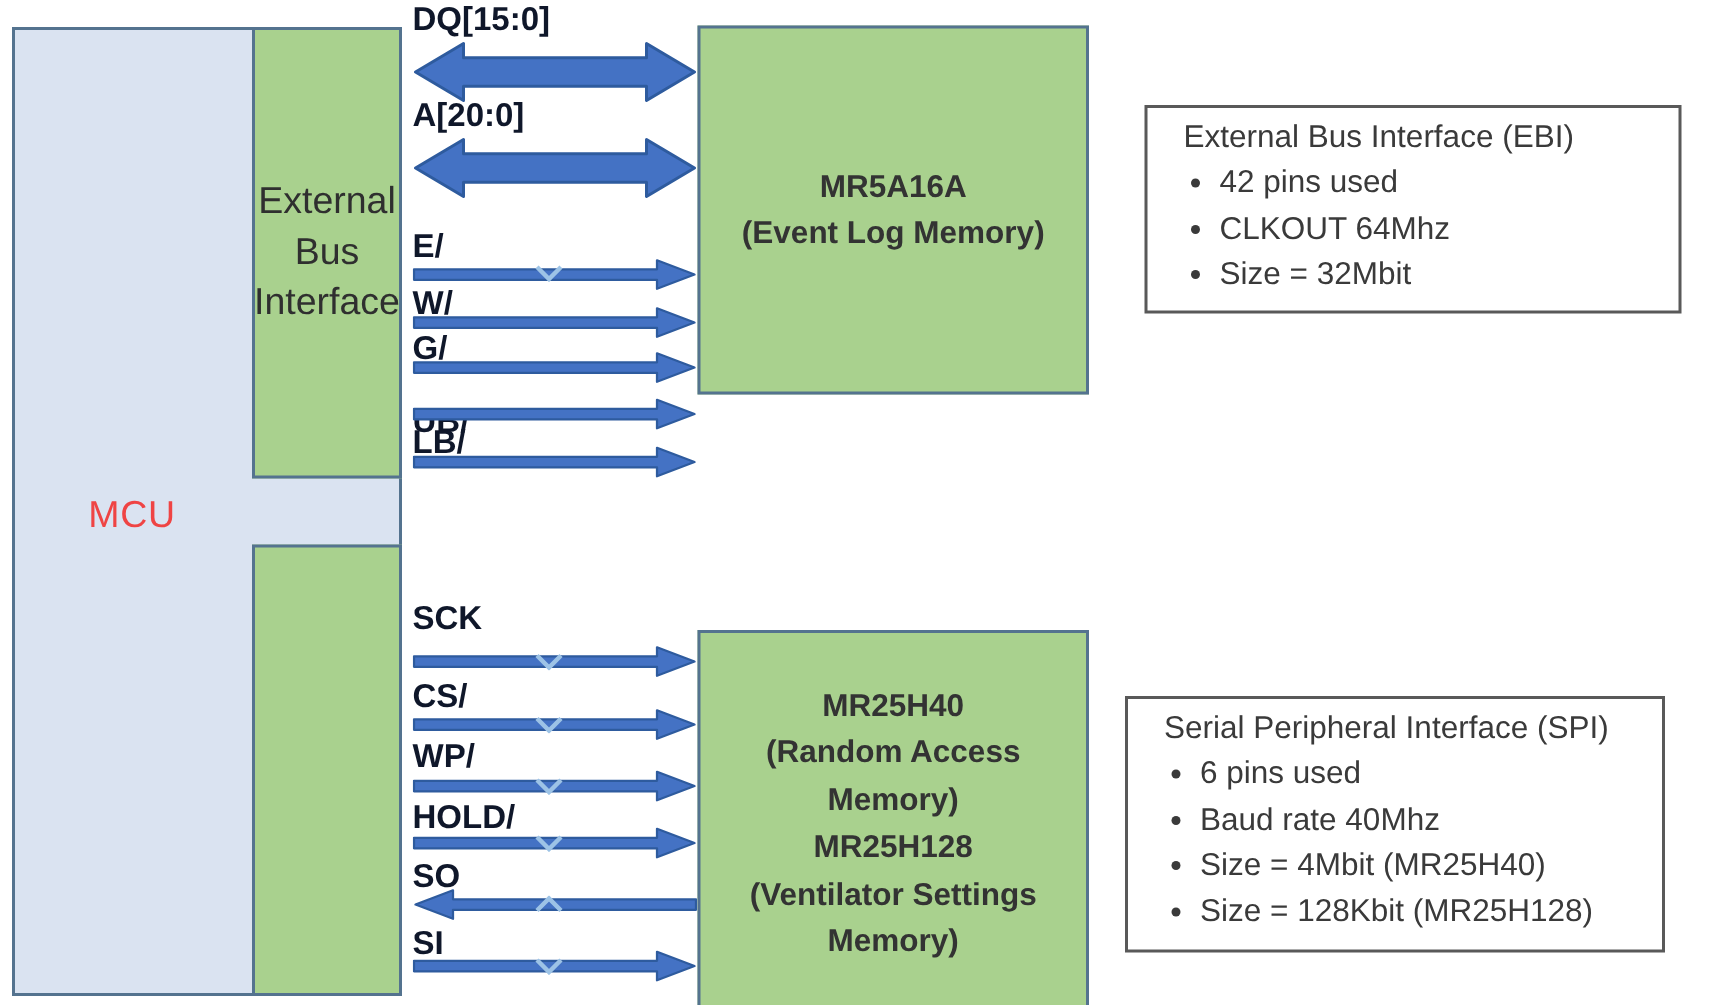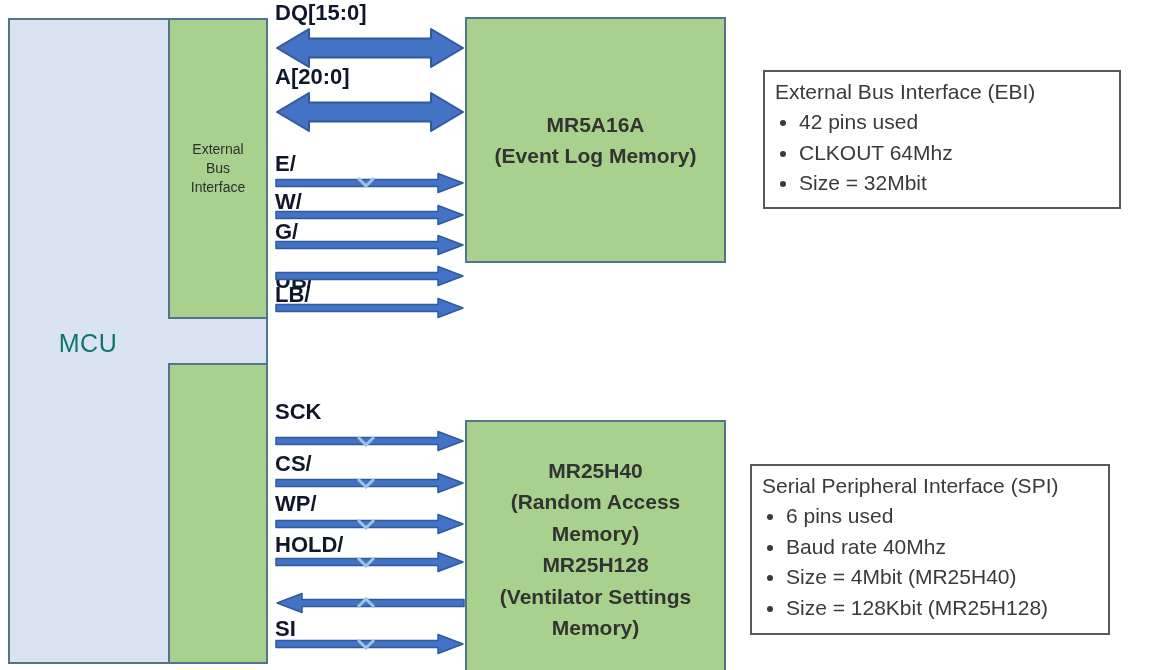--- a/index.html
+++ b/index.html
@@ -4,39 +4,39 @@
 <style>
   html,body { margin:0; padding:0; background:#ffffff; }
   .canvas {
     position:relative; width:1150px; height:670px; background:#ffffff;
     font-family:"Liberation Sans", sans-serif; overflow:hidden;
   }
   .block { position:absolute; box-sizing:border-box; border:2px solid #54738f; }
   .mcu-block { left:8px; top:18px; width:260px; height:646px; background:#dae3f1; }
   .mcu-label {
     position:absolute; left:8px; top:329px; width:160px; text-align:center;
-    font-size:25px; color:#0f766e; letter-spacing:0.5px;
+    font-size:25px; color:#ef4444; letter-spacing:0.5px;
   }
   .port-block {
     left:168px; width:100px; background:#a9d18e;
     display:flex; align-items:center; justify-content:center; text-align:center;
-    font-size:14px; line-height:1.35; color:#2f2f2f; white-space:pre-line;
+    font-size:25px; line-height:1.35; color:#2f2f2f; white-space:pre-line;
   }
   .ebi-port { top:18px; height:301px; }
   .spi-port { top:363px; height:301px; }
   .memory-block {
     left:465px; width:261px; background:#a9d18e;
     display:flex; align-items:center; justify-content:center; text-align:center;
     font-size:21px; font-weight:600; line-height:1.5; color:#333; white-space:pre-line;
   }
   .mem-ebi { top:17px; height:246px; }
   .mem-spi { top:420px; height:258px; }
   .info-box {
     position:absolute; box-sizing:border-box; background:#ffffff;
-    border:2px solid #595959; padding:5px 10px 4px 10px;
+    border:2px solid #595959; padding:5px 10px 4px 24px;
     font-size:21px; line-height:1.45; color:#3a3a3a;
   }
   .ebi-info { left:763px; top:70px; width:358px; height:139px; }
   .spi-info { left:750px; top:464px; width:360px; height:171px; }
   .info-title { margin:0; }
   .info-list { margin:0; padding-left:24px; list-style:disc; }
   .info-list li { margin:0; }
   .sig-label {
     position:absolute; left:275px; width:190px; 
     font-size:22px; font-weight:600; color:#0f172a; height:26px; line-height:26px;
@@ -128,20 +128,21 @@
   </svg>
 
   <div class="sig-label" style="top:532px">HOLD/</div>
   <svg class="arrow" style="top:550px" width="190" height="24" viewBox="0 0 190 24">
     <polygon points="1,8.5 163,8.5 163,2.5 188,12 163,21.5 163,15.5 1,15.5" fill="#4472c4" stroke="#2e5b9e" stroke-width="1.5" stroke-linejoin="round"></polygon>
   </svg>
   <svg class="chevron" style="top:556px" width="20" height="12" viewBox="0 0 20 12">
     <polyline points="2,2 10,10 18,2" fill="none" stroke="#9dc3e6" stroke-width="3"></polyline>
   </svg>
 
+  <div class="sig-label" style="top:571px">SO</div>
   <svg class="arrow" style="top:591px" width="190" height="24" viewBox="0 0 190 24">
     <polygon points="189,8.5 27,8.5 27,2.5 2,12 27,21.5 27,15.5 189,15.5" fill="#4472c4" stroke="#2e5b9e" stroke-width="1.5" stroke-linejoin="round"></polygon>
   </svg>
   <svg class="chevron" style="top:597px" width="20" height="12" viewBox="0 0 20 12">
     <polyline points="2,10 10,2 18,10" fill="none" stroke="#9dc3e6" stroke-width="3"></polyline>
   </svg>
 
   <div class="sig-label" style="top:616px">SI</div>
   <svg class="arrow" style="top:632px" width="190" height="24" viewBox="0 0 190 24">
     <polygon points="1,8.5 163,8.5 163,2.5 188,12 163,21.5 163,15.5 1,15.5" fill="#4472c4" stroke="#2e5b9e" stroke-width="1.5" stroke-linejoin="round"></polygon>

